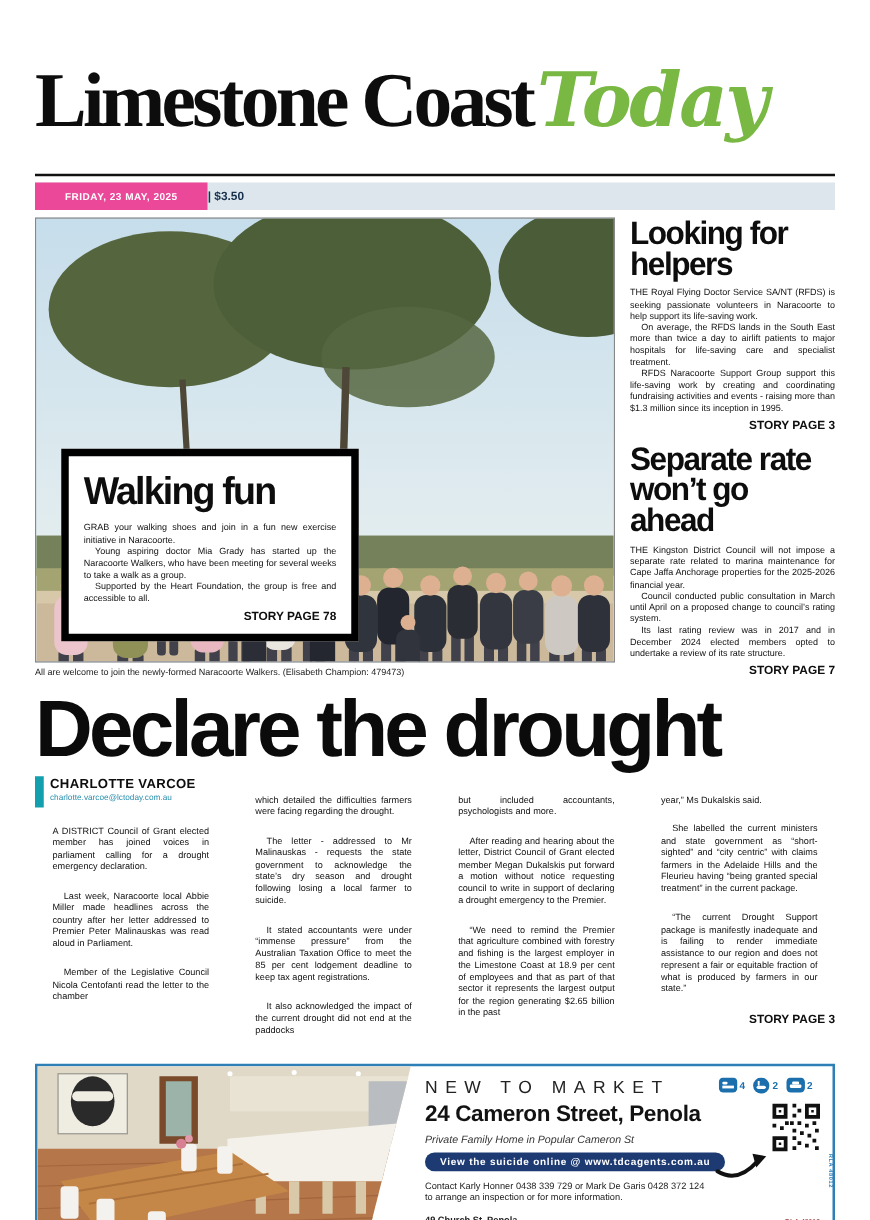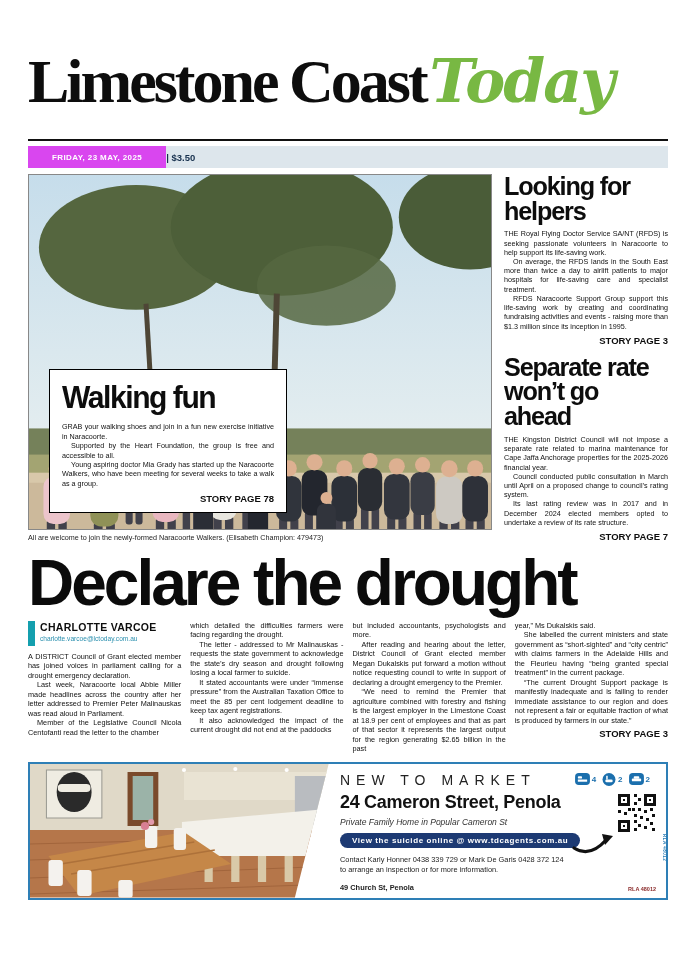--- a/index.html
+++ b/index.html
@@ -8,50 +8,50 @@
   .content{position:absolute;left:28px;right:28px;top:0;}
 
   
   .masthead{padding-top:46px;white-space:nowrap;}
   .mast-black{font-family:"Liberation Serif",serif;font-weight:700;font-size:62px;letter-spacing:-3px;color:#0d0d0d;}
   .mast-green{font-family:"DejaVu Serif",serif;font-style:italic;font-weight:700;font-size:60px;letter-spacing:-2px;color:#78b843;margin-left:4px;}
 
   
   .rule{height:2px;background:#111;margin-top:22px;}
   .topbar{margin-top:5px;height:22px;background:#dde6ec;display:flex;align-items:stretch;position:relative;}
-  .datebox{background:#d946ef;color:#fff;font-size:8px;font-weight:700;letter-spacing:.4px;display:flex;align-items:center;padding:0 24px;}
+  .datebox{background:#ec4899;color:#fff;font-size:8px;font-weight:700;letter-spacing:.4px;display:flex;align-items:center;padding:0 24px;}
   .navitems{display:flex;align-items:center;gap:16px;padding-left:16px;flex:1;}
   .navitem{font-size:8px;white-space:nowrap;}
   .navitem b{color:#0e6e94;font-weight:700;letter-spacing:.2px;}
   .navitem span{color:#5b9cba;font-weight:400;margin-left:4px;}
   .price{display:flex;align-items:center;font-size:9.5px;font-weight:700;color:#16304d;padding-right:4px;}
 
   
   .maingrid{margin-top:6px;display:grid;grid-template-columns:464px 164px;column-gap:12px;}
   .photo-wrap{position:relative;width:464px;height:356px;border:1px solid #888;background:#cfe0ea;box-sizing:border-box;}
   .photo-wrap svg{display:block;width:100%;height:100%;}
-  .walking-box{position:absolute;left:20px;bottom:16px;width:238px;background:#fff;border:1px solid #000000;padding:10px 12px 8px 12px;box-sizing:border-box;}
+  .walking-box{position:absolute;left:20px;bottom:16px;width:238px;background:#fff;border:6px solid #000000;padding:10px 12px 8px 12px;box-sizing:border-box;}
   .walking-box h2{margin:0 0 6px 0;font-size:31px;font-weight:900;letter-spacing:-1.5px;transform:scaleX(.97);transform-origin:left;color:#0d0d0d;}
   .walking-box p{margin:0;font-size:7.2px;line-height:1.3;text-align:justify;}
   .walking-box p + p{text-indent:9px;}
   .storyref{font-size:9.5px;font-weight:800;text-align:right;margin-top:5px;color:#0d0d0d;}
   .caption{font-size:7.2px;color:#222;margin-top:3px;}
 
   
   .rightcol{width:164px;}
   .rightcol h2{margin:0 0 6px 0;font-size:26px;line-height:.95;font-weight:900;letter-spacing:-1.2px;transform:scaleX(.97);transform-origin:left;color:#0d0d0d;}
   .rightcol p{margin:0;font-size:7.2px;line-height:1.28;text-align:justify;}
   .rightcol p + p{text-indent:9px;}
   .story-block + .story-block{margin-top:9px;}
   .rightcol .storyref{margin-top:4px;}
 
   
   .lead-headline{margin:10px 0 4px 0;font-size:64px;line-height:.98;font-weight:900;letter-spacing:-3px;color:#0b0b0b;white-space:nowrap;}
   .lead-body{display:grid;grid-template-columns:repeat(4,1fr);column-gap:9px;margin-top:6px;}
-  .lead-body p{margin:0;font-size:7.3px;line-height:1.3;text-align:justify;}
+  .lead-body p{margin:14px;font-size:7.3px;line-height:1.3;text-align:justify;}
   .lead-body p + p{text-indent:9px;}
   .byline{display:flex;align-items:flex-start;gap:5px;margin-bottom:6px;}
   .byline-bar{width:7px;height:25px;background:#149fae;flex:none;}
   .byline-name{font-size:10.5px;font-weight:800;letter-spacing:.3px;color:#0d0d0d;}
   .byline-email{font-size:6.6px;color:#2a8fae;margin-top:2px;}
   .lead-ref{margin-top:3px;}
 
   
   .ad{margin-top:8px;border:2px solid #2e7fb6;height:138px;display:flex;position:relative;background:#fff;box-sizing:border-box;}
   .ad-photo{width:308px;height:100%;flex:none;clip-path:polygon(0 0,97% 0,86% 100%,0 100%);}
@@ -131,22 +131,22 @@
             <use href="#pp" transform="translate(397,330) scale(1.02)" fill="#3a3d45"></use>
             <use href="#pp" transform="translate(424,338) scale(1.12)" fill="#cdc9c2"></use>
             <use href="#pp" transform="translate(450,336) scale(1.08)" fill="#2e3139"></use>
             <use href="#pp" transform="translate(176,352) scale(.8)" fill="#2b2e36"></use>
             <use href="#pp" transform="translate(231,354) scale(.85)" fill="#24272f"></use>
             <use href="#pp" transform="translate(300,354) scale(.8)" fill="#31343c"></use>
           </svg>
           <div class="walking-box">
             <h2>Walking fun</h2>
             <p>GRAB your walking shoes and join in a fun new exercise initiative in Naracoorte.</p>
+            <p>Young aspiring doctor Mia Grady has started up the Naracoorte Walkers, who have been meeting for several weeks to take a walk as a group.</p>
             <p>Supported by the Heart Foundation, the group is free and accessible to all.</p>
-            <p>Young aspiring doctor Mia Grady has started up the Naracoorte Walkers, who have been meeting for several weeks to take a walk as a group.</p>
             <div class="storyref">STORY PAGE 78</div>
           </div>
         </div>
         <div class="caption">All are welcome to join the newly-formed Naracoorte Walkers. (Elisabeth Champion: 479473)</div>
       </section>
 
       <aside class="rightcol">
         <div class="story-block">
           <h2>Looking for helpers</h2>
           <p>THE Royal Flying Doctor Service SA/NT (RFDS) is seeking passionate volunteers in Naracoorte to help support its life-saving work.</p>

